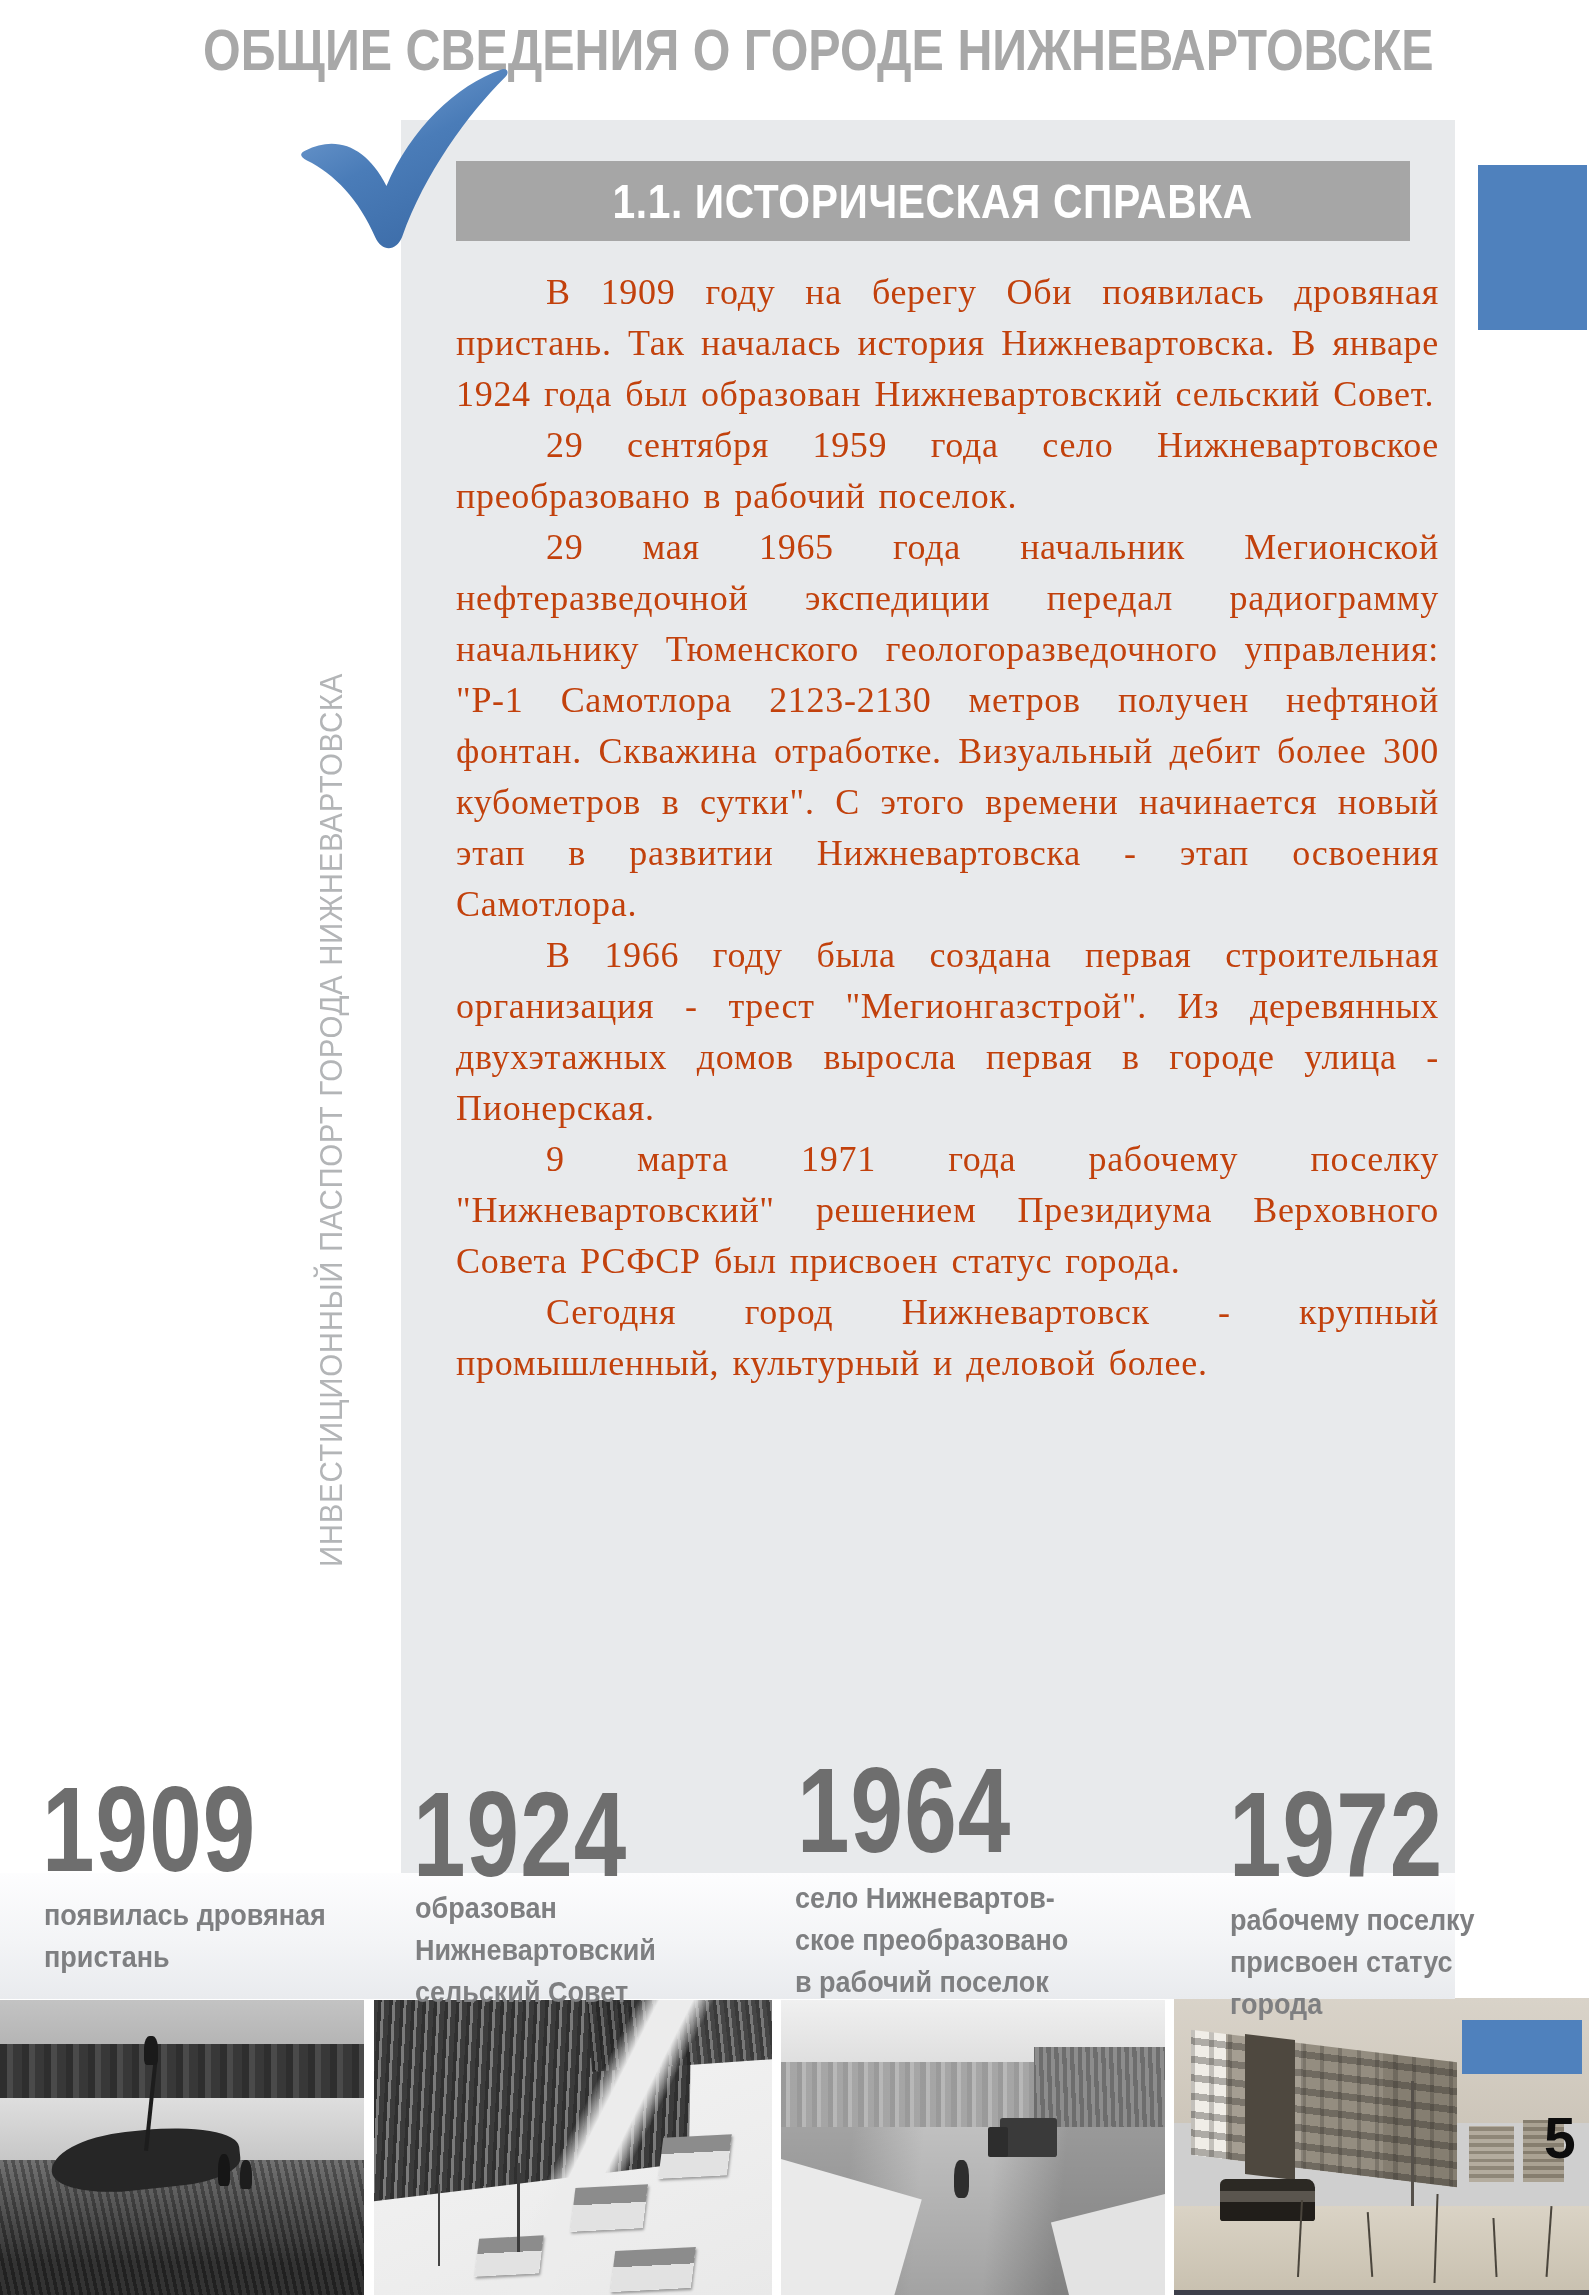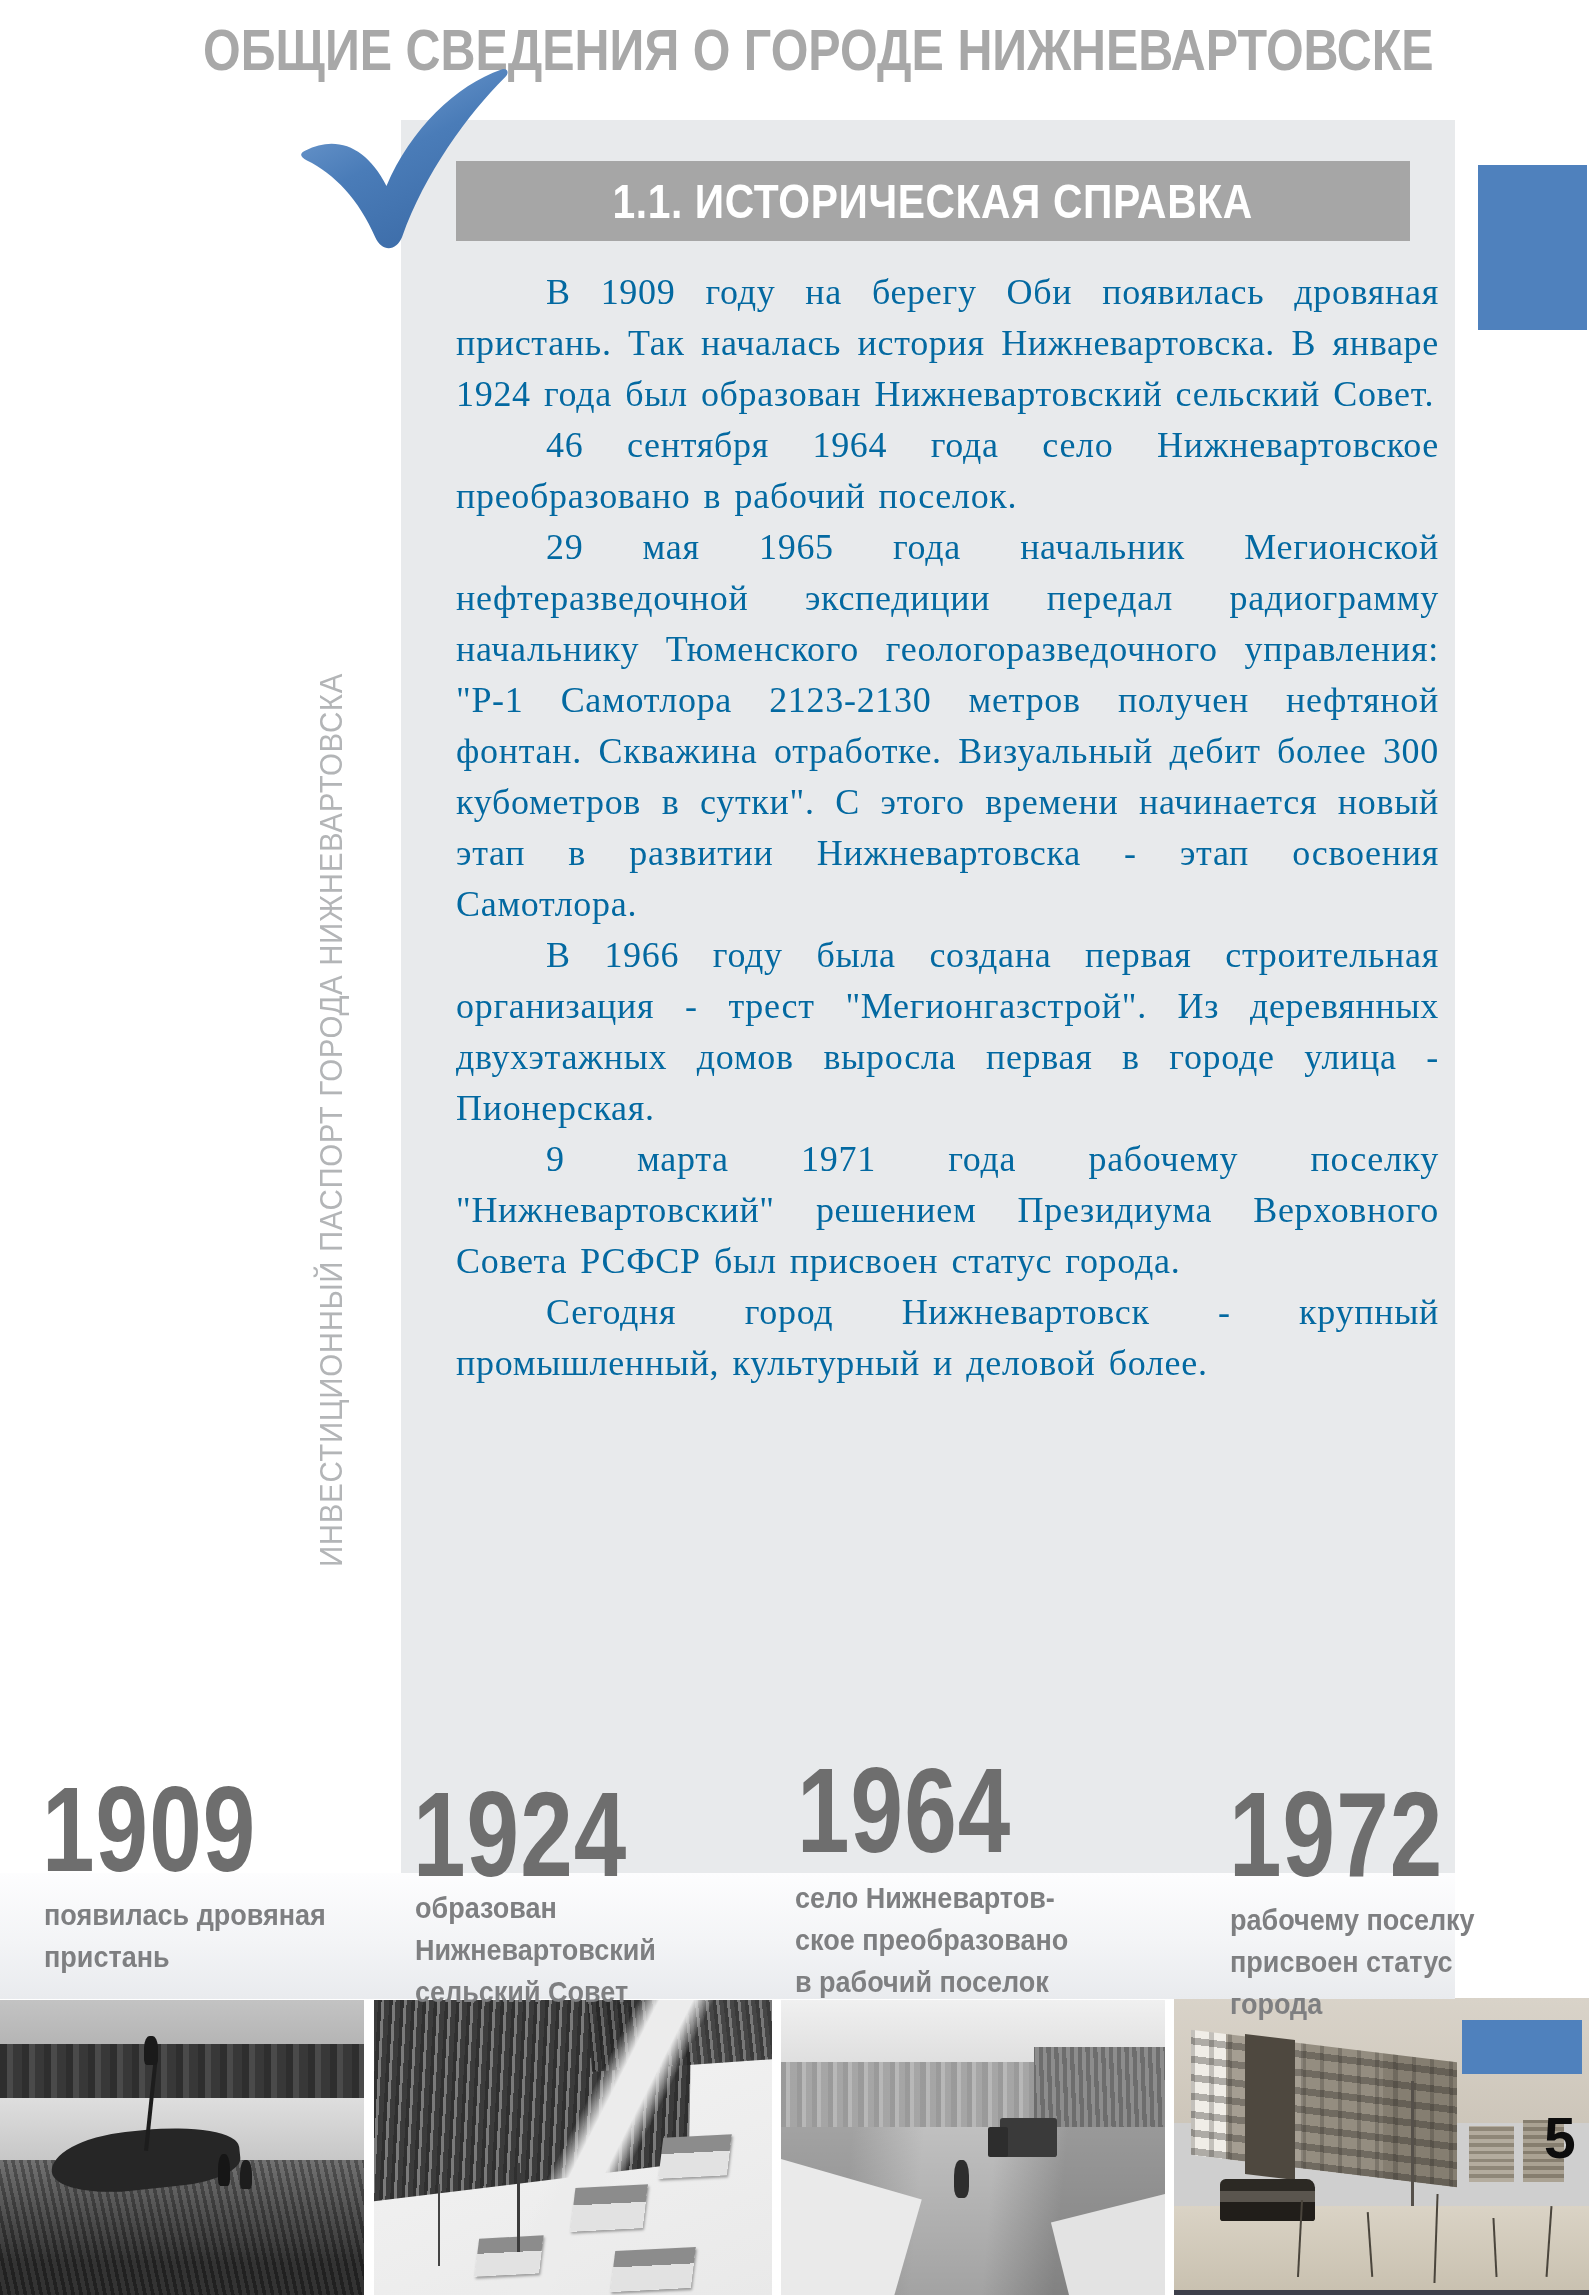--- a/index.html
+++ b/index.html
@@ -23,21 +23,21 @@
         display:flex;align-items:center;justify-content:center;z-index:4;}
   .banner span{font-size:48px;font-weight:bold;color:#ffffff;white-space:nowrap;
         transform:scaleX(.85);letter-spacing:0.7px;}
 
   
   .blue-rect-top{position:absolute;left:1478px;top:165px;width:109px;height:165px;
         background:#4f81bd;z-index:2;}
 
   
   .article{position:absolute;left:456px;top:267px;width:983px;z-index:3;
-        font-family:"Liberation Serif",serif;font-size:36px;line-height:51px;color:#0369a1;
+        font-family:"Liberation Serif",serif;font-size:36px;line-height:51px;color:#c2410c;
         text-align:justify;letter-spacing:0.7px;word-spacing:3.5px;}
   .article p{margin:0;text-indent:90px;}
 
   
   .vertical-label{position:absolute;left:-164px;top:1103px;width:989px;height:34px;
         transform:rotate(-90deg) scaleX(.95);transform-origin:center;
         font-size:31px;color:#b3b5b7;text-align:center;white-space:nowrap;
         letter-spacing:0.7px;z-index:2;}
 
   
@@ -166,21 +166,21 @@
   <div class="banner">
     <span>1.1. ИСТОРИЧЕСКАЯ СПРАВКА</span>
   </div>
 
   <div class="blue-rect-top"></div>
 
   <div class="vertical-label">ИНВЕСТИЦИОННЫЙ ПАСПОРТ ГОРОДА НИЖНЕВАРТОВСКА</div>
 
   <div class="article">
     <p>В 1909 году на берегу Оби появилась дровяная пристань. Так началась история Нижневартовска. В январе 1924 года был образован Нижневартовский сельский Совет.</p>
-    <p>46 сентября 1964 года село Нижневартовское преобразовано в рабочий поселок.</p>
+    <p>29 сентября 1959 года село Нижневартовское преобразовано в рабочий поселок.</p>
     <p>29 мая 1965 года начальник Мегионской нефтеразведочной экспедиции передал радиограмму начальнику Тюменского геологоразведочного управления: "Р-1 Самотлора 2123-2130 метров получен нефтяной фонтан. Скважина отработке. Визуальный дебит более 300 кубометров в сутки". С этого времени начинается новый этап в развитии Нижневартовска - этап освоения Самотлора.</p>
     <p>В 1966 году была создана первая строительная организация - трест "Мегионгазстрой". Из деревянных двухэтажных домов выросла первая в городе улица - Пионерская.</p>
     <p>9 марта 1971 года рабочему поселку "Нижневартовский" решением Президиума Верховного Совета РСФСР был присвоен статус города.</p>
     <p>Сегодня город Нижневартовск - крупный промышленный, культурный и деловой более.</p>
   </div>
 
   <div class="caption-band"></div>
 
   <div class="year y1909">1909</div>
   <div class="year y1924">1924</div>

